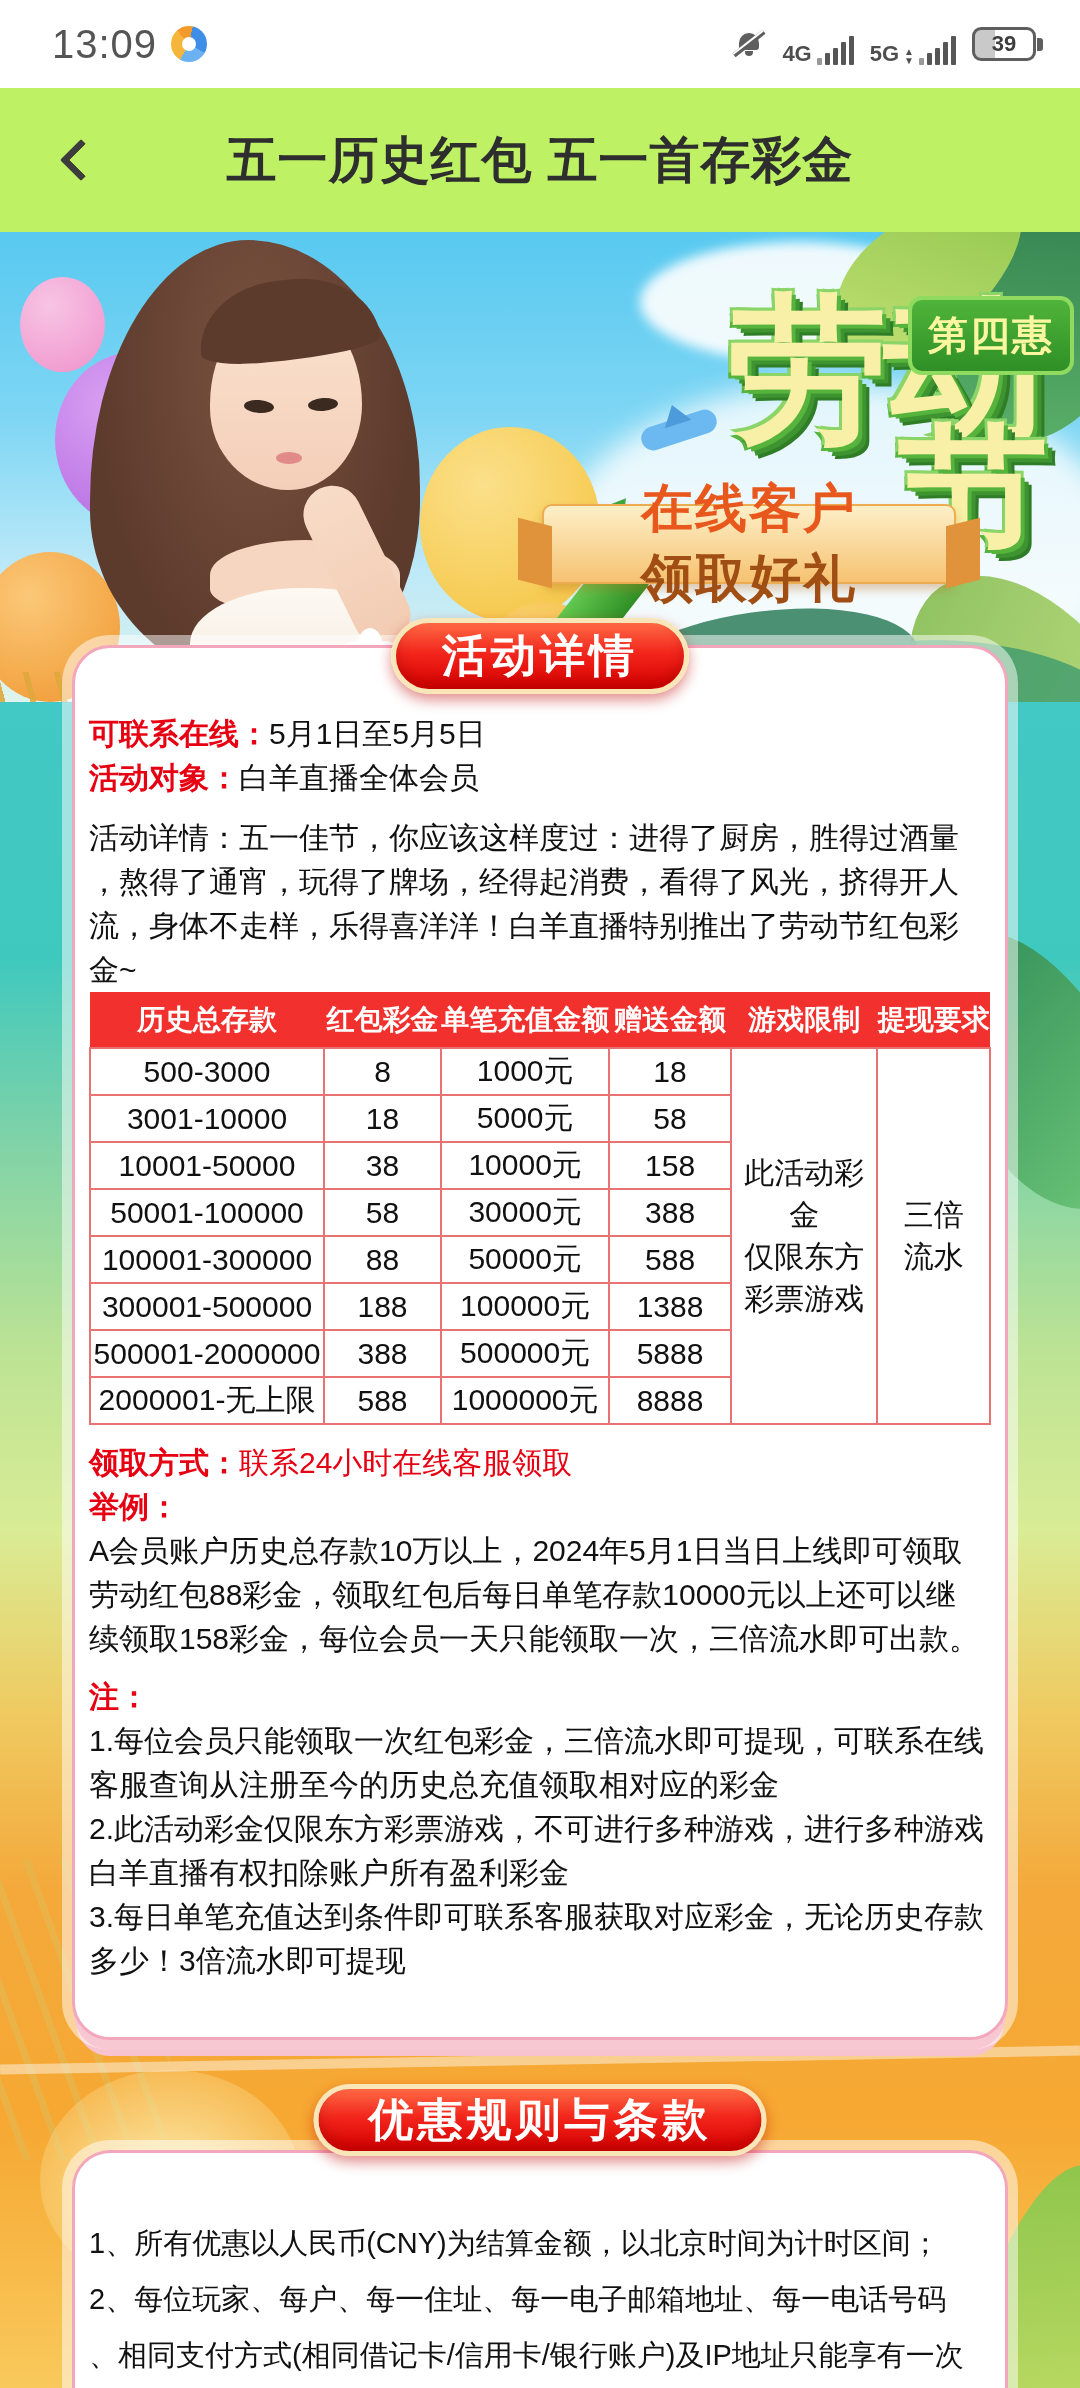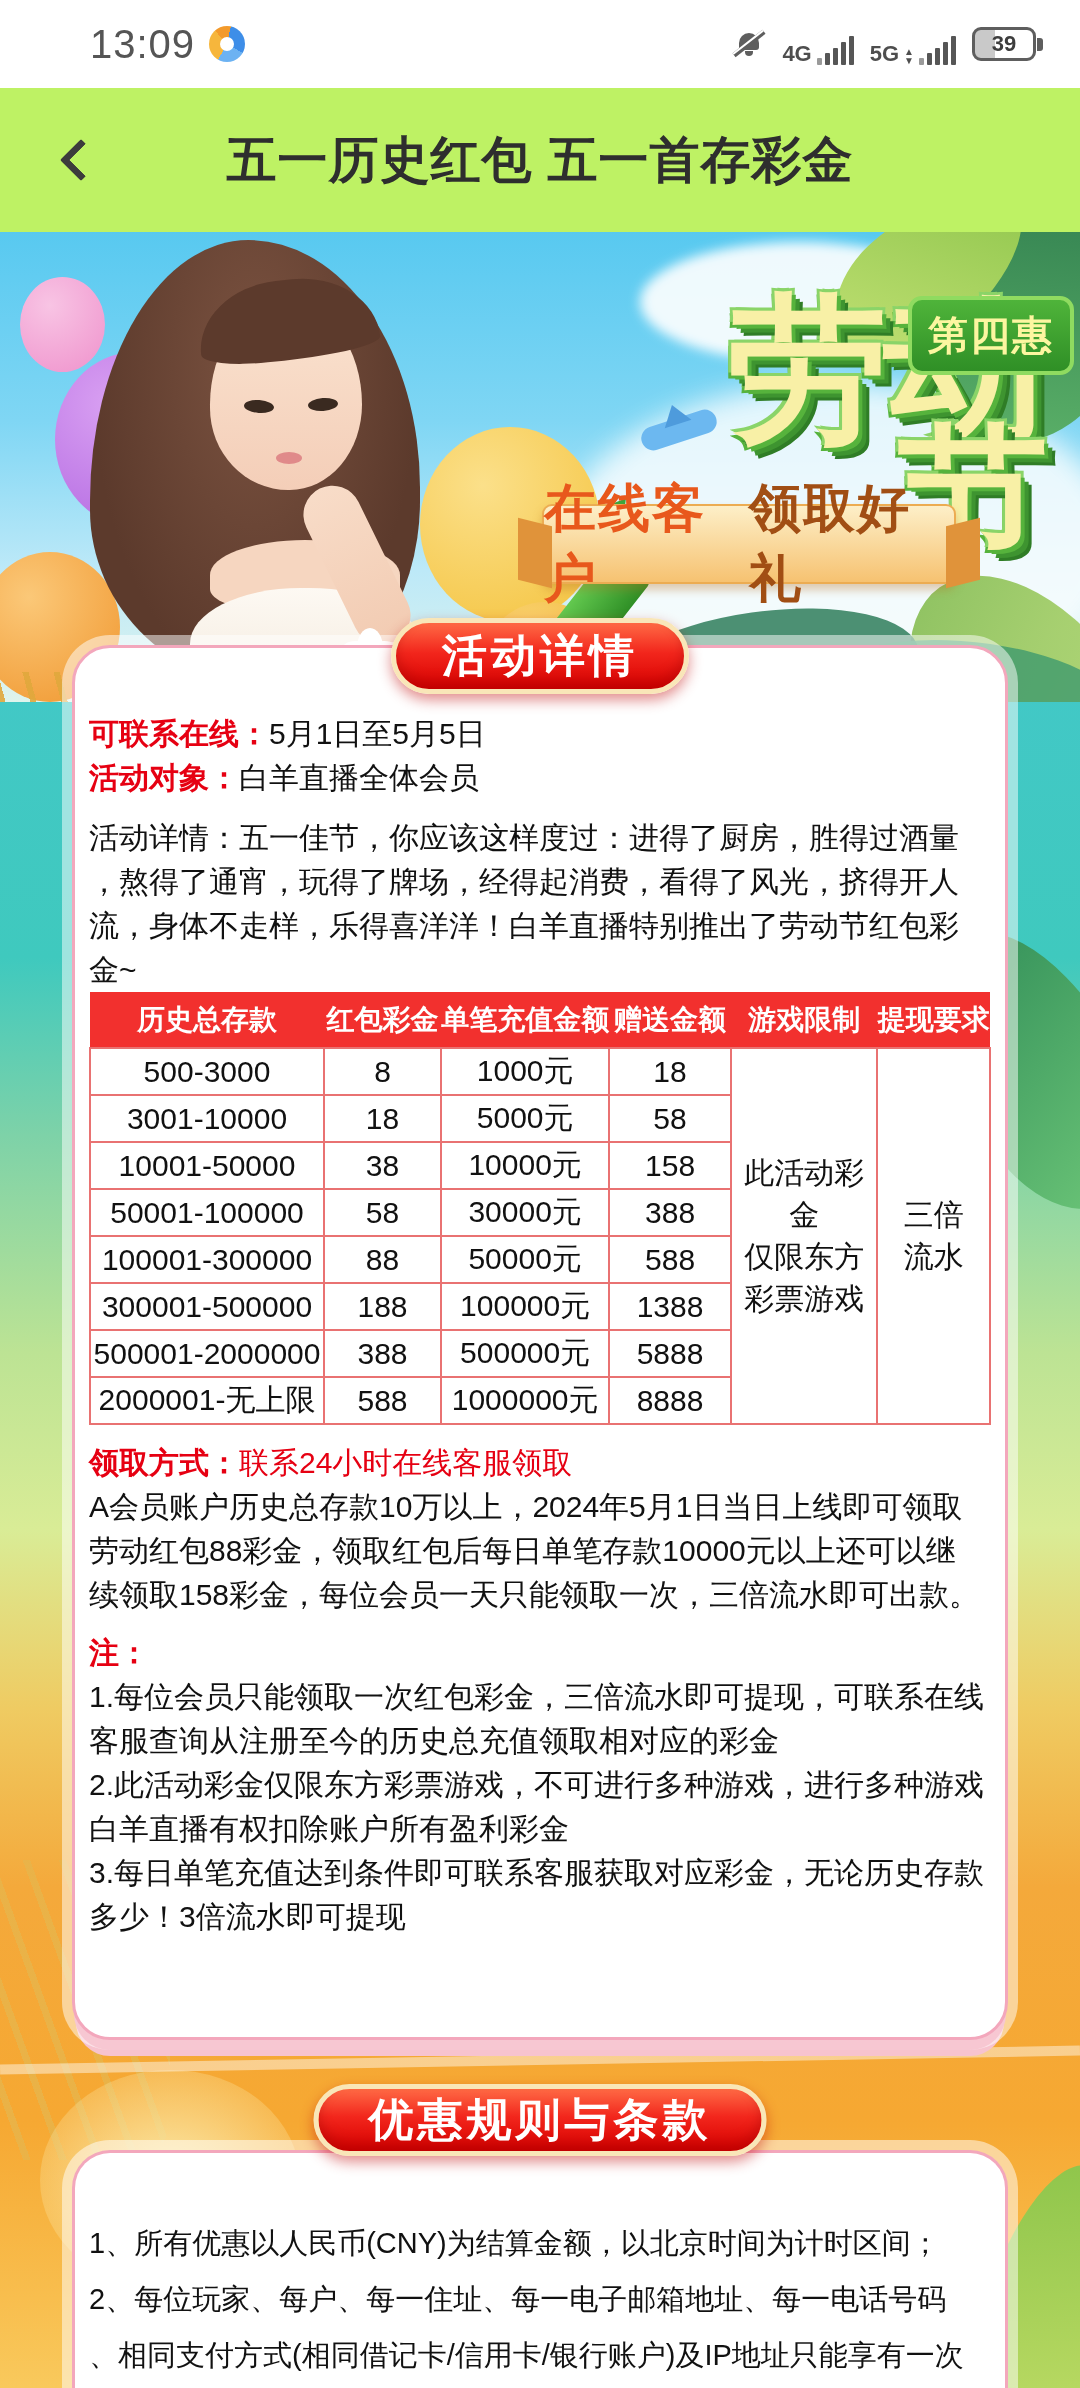--- a/index.html
+++ b/index.html
@@ -7,21 +7,21 @@
     width:1080px;height:2388px;position:relative;overflow:hidden;
     font-family:"Liberation Sans",sans-serif;background:#fff;
   }
   *{box-sizing:border-box;}
   p{margin:0;}
 
   
   .status-bar{position:absolute;left:0;top:0;width:1080px;height:88px;background:#fff;
     display:flex;align-items:center;justify-content:space-between;padding:0 36px 0 52px;z-index:20;}
   .sb-left{display:flex;align-items:center;gap:14px;}
-  .sb-time{font-size:40px;color:#555;letter-spacing:1px;margin-left:38px;}
+  .sb-time{font-size:40px;color:#555;letter-spacing:1px;}
   .sb-swirl{width:36px;height:36px;border-radius:50%;
     background:conic-gradient(from 210deg,#F6B63C 0 30%,#F39A2B 30% 45%,#3E8EE8 45% 75%,#6CB2F2 75% 100%);
     position:relative;}
   .sb-swirl::after{content:"";position:absolute;left:11px;top:11px;width:14px;height:14px;border-radius:50%;background:#fff;}
   .sb-right{display:flex;align-items:center;gap:16px;}
   .bell-wrap{position:relative;width:34px;height:34px;}
   .bell{position:absolute;left:7px;top:6px;width:20px;height:17px;background:#5E5E5E;border-radius:10px 10px 3px 3px;}
   .bell::after{content:"";position:absolute;left:6px;bottom:-6px;width:8px;height:5px;background:#5E5E5E;border-radius:0 0 6px 6px;}
   .bell-slash{position:absolute;left:-2px;top:14px;width:38px;height:5px;background:#5E5E5E;border-top:2px solid #fff;transform:rotate(-38deg);}
   .net{display:flex;align-items:flex-end;gap:5px;}
@@ -97,21 +97,21 @@
 
   .slogan-part{position:absolute;font-weight:900;color:#F8F0A6;
     text-shadow:4px 4px 0 #56B33C,8px 8px 0 #3E9430,11px 11px 0 #2F7D26,-3px -3px 0 #8AD468,3px -3px 0 #8AD468,-3px 3px 0 #56B33C;
     letter-spacing:-4px;line-height:1;z-index:4;}
   .slogan-1{left:728px;top:58px;font-size:160px;}
   .slogan-2{left:898px;top:188px;font-size:150px;}
   .edition-badge{position:absolute;right:6px;top:64px;padding:8px 16px;background:linear-gradient(#4FB43A,#2F8F26);
     border:4px solid #8FDB60;border-radius:14px;color:#FCF6A0;font-size:40px;font-weight:900;letter-spacing:2px;z-index:5;}
   .ribbon{position:absolute;left:542px;top:272px;width:414px;height:80px;z-index:5;
     background:linear-gradient(180deg,#FDEFC8,#F6C271);border:2px solid #ECAC52;border-radius:10px;
-    display:flex;align-items:center;justify-content:center;box-shadow:0 6px 10px rgba(180,110,30,.35);}
+    display:flex;align-items:center;justify-content:center;box-shadow:0 6px 10px rgba(180,110,30,.35);flex-direction:column;}
   .ribbon::before,.ribbon::after{content:"";position:absolute;top:16px;width:34px;height:62px;background:#E0933A;z-index:-1;}
   .ribbon::before{left:-26px;transform:skewY(14deg);}
   .ribbon::after{right:-26px;transform:skewY(-14deg);}
   .ribbon-a{font-size:52px;font-weight:900;color:#E8581C;letter-spacing:2px;}
   .ribbon-b{font-size:52px;font-weight:900;color:#A14E14;letter-spacing:2px;}
   .arrow-green{position:absolute;left:556px;top:258px;width:0;height:0;z-index:2;
     border-left:46px solid transparent;border-right:46px solid transparent;border-bottom:78px solid #3DA63D;transform:rotate(38deg);}
   .arrow-stem{position:absolute;left:560px;top:316px;width:52px;height:150px;background:linear-gradient(90deg,#63C94F,#2F8F26);transform:rotate(38deg);z-index:2;border-radius:8px;}
   .coin{position:absolute;border-radius:50%;background:radial-gradient(circle at 35% 30%,#FBE08A,#F0B52E);border:5px solid #D99F1F;z-index:2;}
   .coin1{left:520px;top:392px;width:78px;height:78px;}
@@ -338,20 +338,21 @@
       <tr>
         <td>2000001-无上限</td>
         <td>588</td>
         <td>1000000元</td>
         <td>8888</td>
       </tr>
     </tbody>
   </table>
 
   <p class="claim red"><span class="bold">领取方式：</span><span>联系24小时在线客服领取</span></p>
+  <p class="label-line red bold">举例：</p>
   <p class="para">A会员账户历史总存款10万以上，2024年5月1日当日上线即可领取
 劳动红包88彩金，领取红包后每日单笔存款10000元以上还可以继
 续领取158彩金，每位会员一天只能领取一次，三倍流水即可出款。</p>
   <p class="label-line red bold note-label">注：</p>
   <p class="para">1.每位会员只能领取一次红包彩金，三倍流水即可提现，可联系在线
 客服查询从注册至今的历史总充值领取相对应的彩金
 2.此活动彩金仅限东方彩票游戏，不可进行多种游戏，进行多种游戏
 白羊直播有权扣除账户所有盈利彩金
 3.每日单笔充值达到条件即可联系客服获取对应彩金，无论历史存款
 多少！3倍流水即可提现</p>

